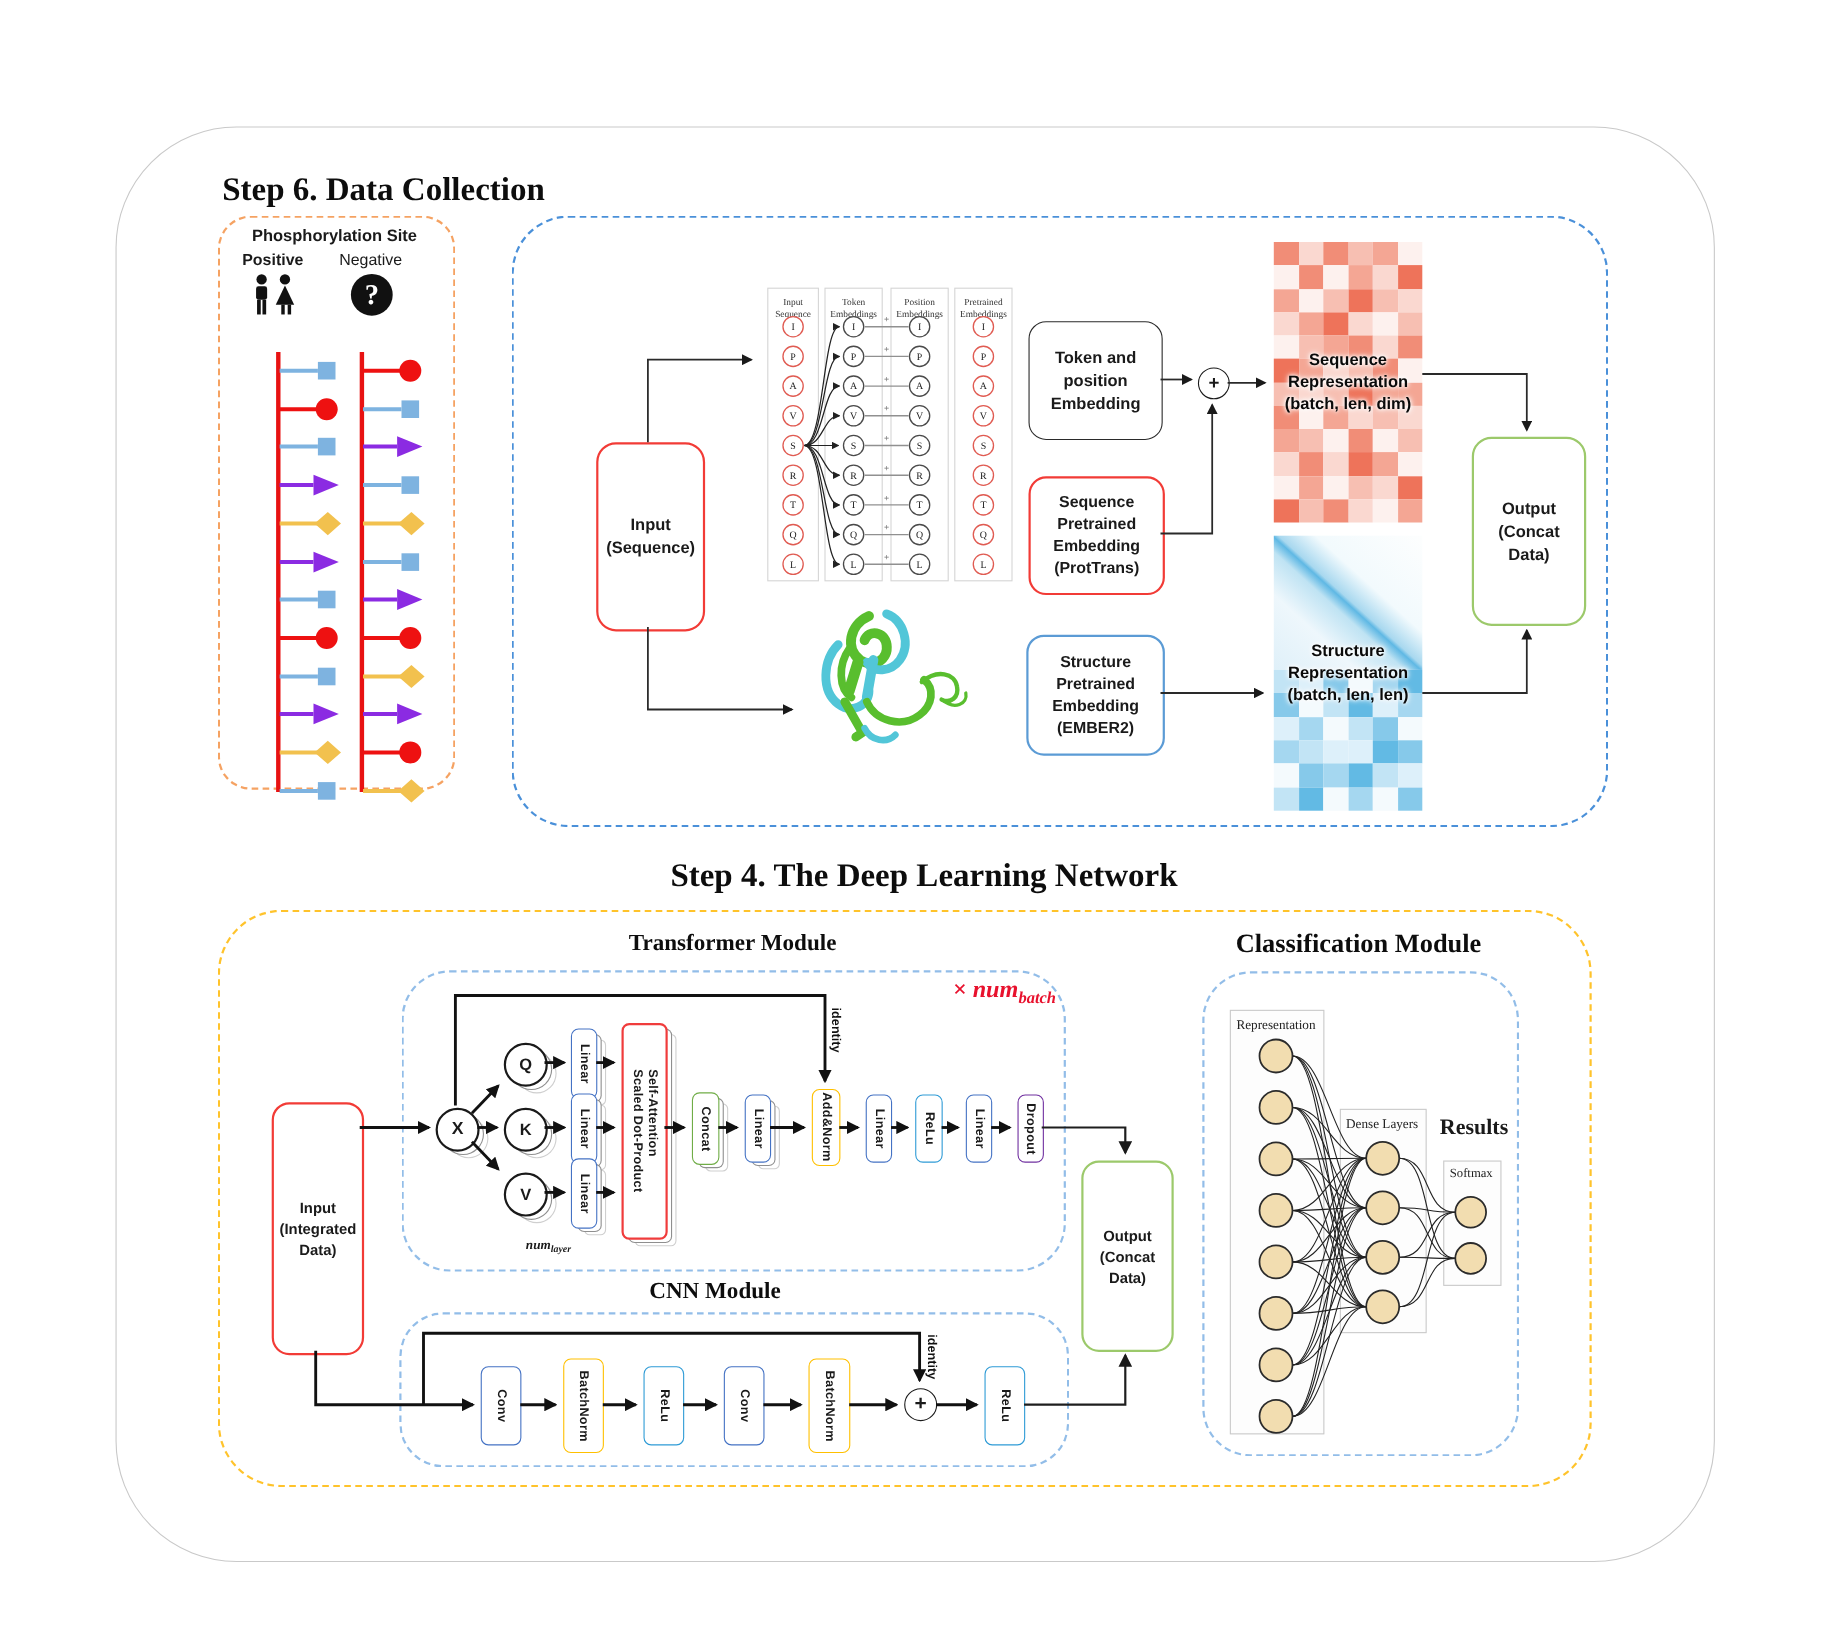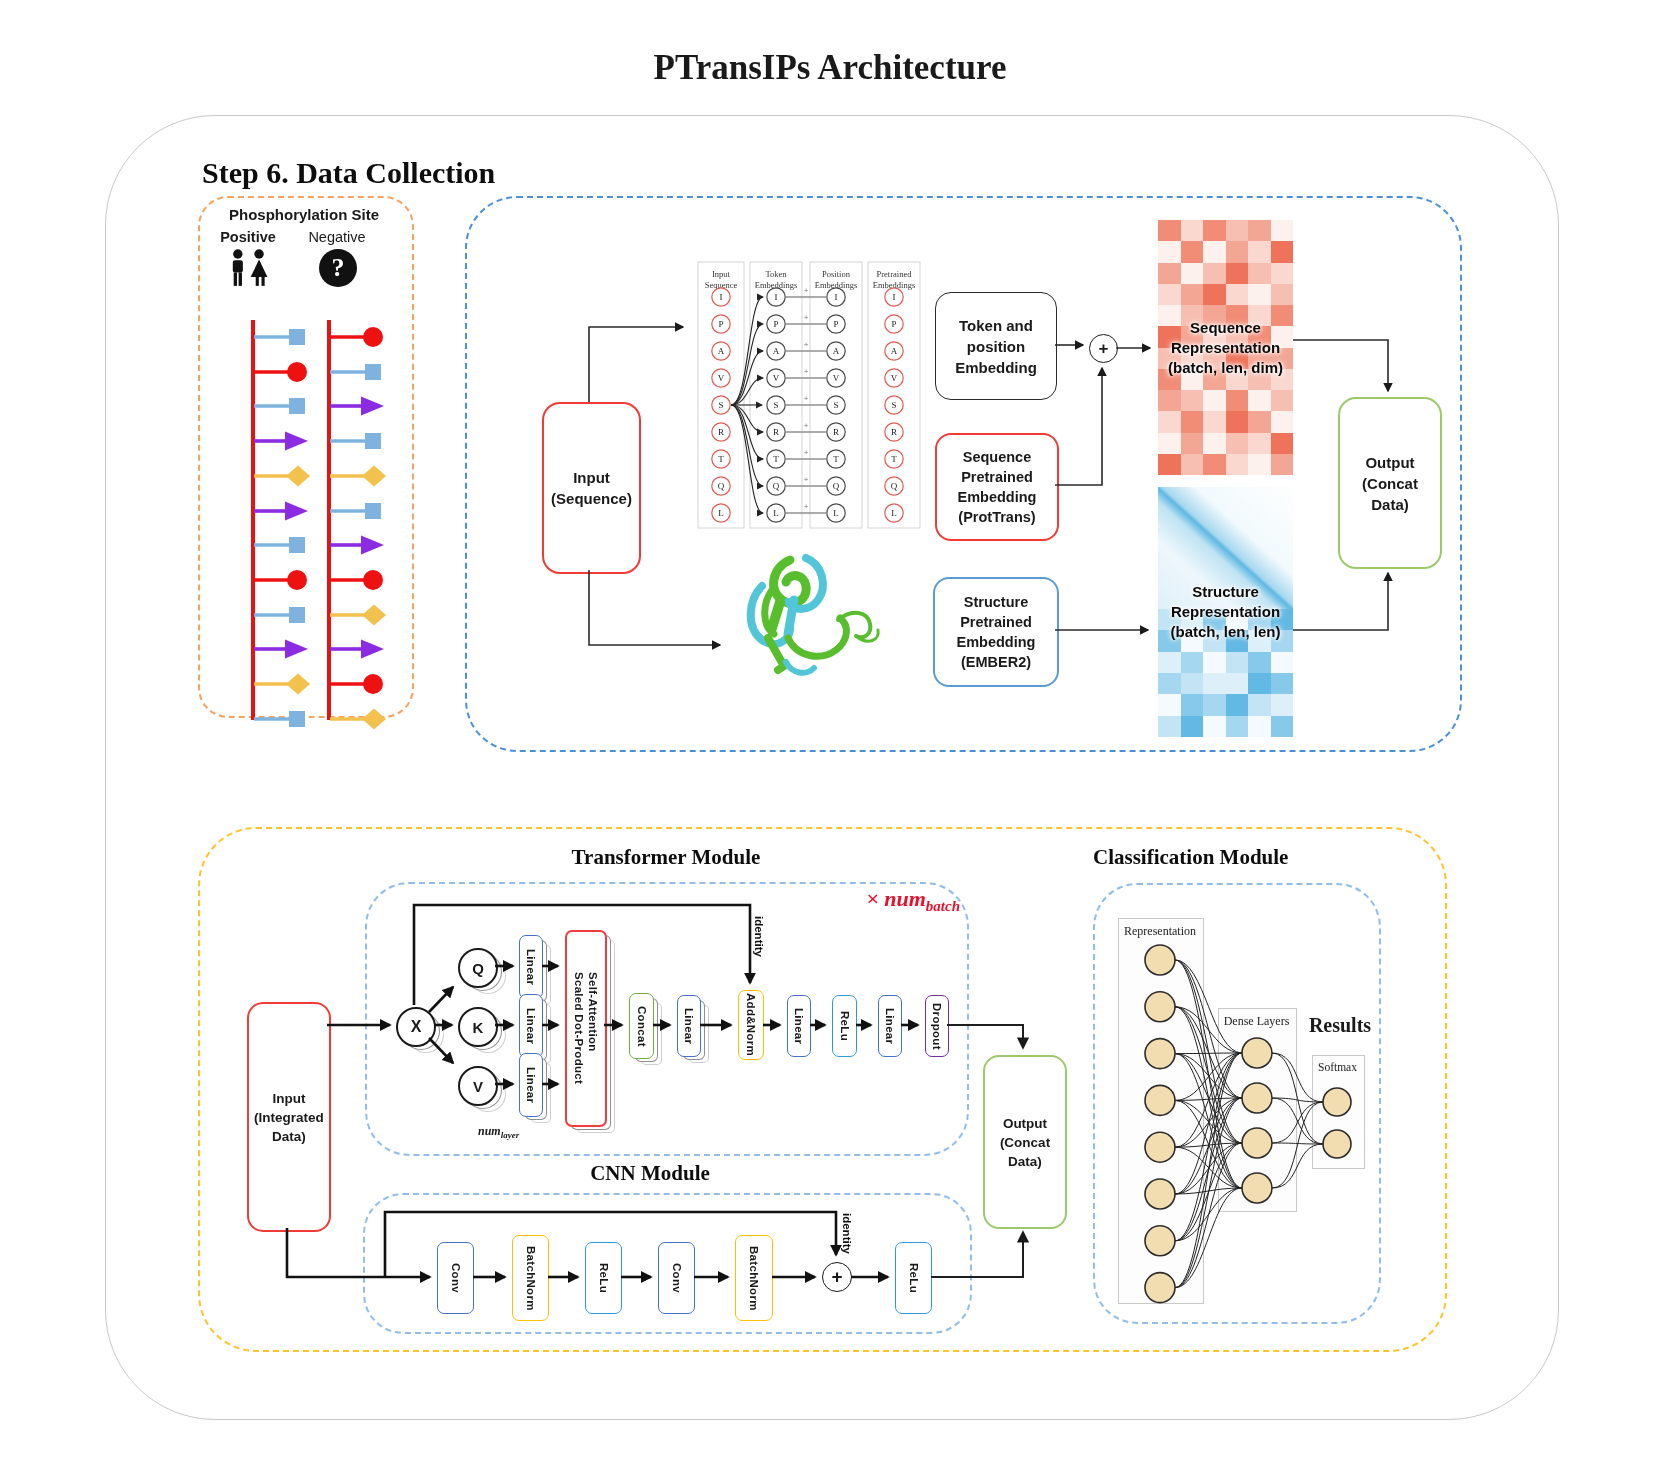--- a/index.html
+++ b/index.html
@@ -30,21 +30,20 @@
   .marker-row{position:absolute;width:58px;height:24px;}
   .vlabel{position:absolute;writing-mode:vertical-lr;text-orientation:mixed;font-weight:bold;font-size:11.5px;color:#111;}
 </style>
 </head>
 <body>
 
 <div id="canvas">
 
   <div class="outer"></div>
 
-  <div class="abs serif" style="left:330px;top:48px;width:1000px;text-align:center;font-size:35px;font-weight:bold;">PTransIPs Architecture</div>
 
   <div class="sec-title" style="left:202px;top:156px;font-size:30px;">Step 6. Data Collection</div>
 
   <div class="dash" style="left:198px;top:196px;width:212px;height:518px;border-width:2px;border-color:#F5A262;border-radius:30px;"></div>
 
   <div class="abs" style="left:198px;top:206px;width:212px;text-align:center;font-size:15px;font-weight:bold;">Phosphorylation Site</div>
   <div class="abs" style="left:203px;top:229px;width:90px;text-align:center;font-size:14.5px;font-weight:bold;">Positive</div>
   <div class="abs" style="left:292px;top:229px;width:90px;text-align:center;font-size:14.5px;font-weight:normal;">Negative</div>
 
   <svg class="abs" style="left:226px;top:249px;" width="46" height="38" viewBox="0 0 40 34">
@@ -308,20 +307,21 @@
       </div>
     <div class="hm-label pre">Structure
 Representation
 (batch, len, len)</div>
   </div>
 
   <div class="rbox flexc pre" style="left:1338px;top:397px;width:100px;height:168px;border:2.2px solid #9CC96B;font-size:15px;line-height:21px;">Output
 (Concat
 Data)</div>
 
+  <div class="sec-title" style="left:440px;top:779px;width:800px;text-align:center;font-size:30px;">Step 4. The Deep Learning Network</div>
 
   <div class="dash" style="left:198px;top:827px;width:1245px;height:521px;border-width:2.5px;border-color:#FFC32B;border-radius:58px;"></div>
 
   <div class="sec-title" style="left:466px;top:845px;width:400px;text-align:center;font-size:21px;">Transformer Module</div>
   <div class="dash" style="left:365px;top:882px;width:600px;height:270px;border-width:2.2px;border-color:#92BDE8;border-radius:44px;"></div>
 
   <div class="abs serif" style="left:790px;top:886px;width:170px;text-align:right;color:#E8112D;font-weight:bold;font-style:italic;font-size:22px;"><span>× num</span><sub style="font-size:15px;">batch</sub></div>
 
   <div class="rbox flexc pre" style="left:247px;top:1002px;width:80px;height:226px;border:2.2px solid #F23B36;border-radius:16px;font-size:13.5px;line-height:19px;">Input
 (Integrated
@@ -393,21 +393,21 @@
   <div class="circ" style="left:822px;top:1262px;width:28px;height:28px;border-width:1.8px;font-size:19px;">+</div>
   <div class="vblock" style="left:895px;top:1242px;width:35px;height:70px;border:1.8px solid #2E9BD6;">
       <span class="vtext">ReLu</span>
     </div>
   <div class="vlabel" style="left:841px;top:1213px;">identity</div>
 
   <div class="rbox flexc pre" style="left:983px;top:1055px;width:80px;height:170px;border:2.2px solid #9CC96B;border-radius:16px;font-size:13.5px;line-height:19px;">Output
 (Concat
 Data)</div>
 
-  <div class="sec-title" style="left:1093px;top:845px;width:284px;text-align:left;font-size:21px;">Classification Module</div>
+  <div class="sec-title" style="left:1093px;top:845px;width:284px;text-align:center;font-size:24px;">Classification Module</div>
   <div class="dash" style="left:1093px;top:883px;width:284px;height:437px;border-width:2.2px;border-color:#92BDE8;border-radius:44px;"></div>
 
   <div class="nnbox" style="left:1118px;top:918px;width:84px;height:384px;"></div>
   <div class="nnlabel" style="left:1118px;top:924px;width:84px;text-align:center;">Representation</div>
 
   <div class="nnbox" style="left:1218px;top:1008px;width:77px;height:202px;"></div>
   <div class="nnlabel" style="left:1218px;top:1014px;width:77px;text-align:center;">Dense Layers</div>
 
   <div class="abs serif" style="left:1295px;top:1014px;width:90px;text-align:center;font-size:20px;font-weight:bold;">Results</div>
 

